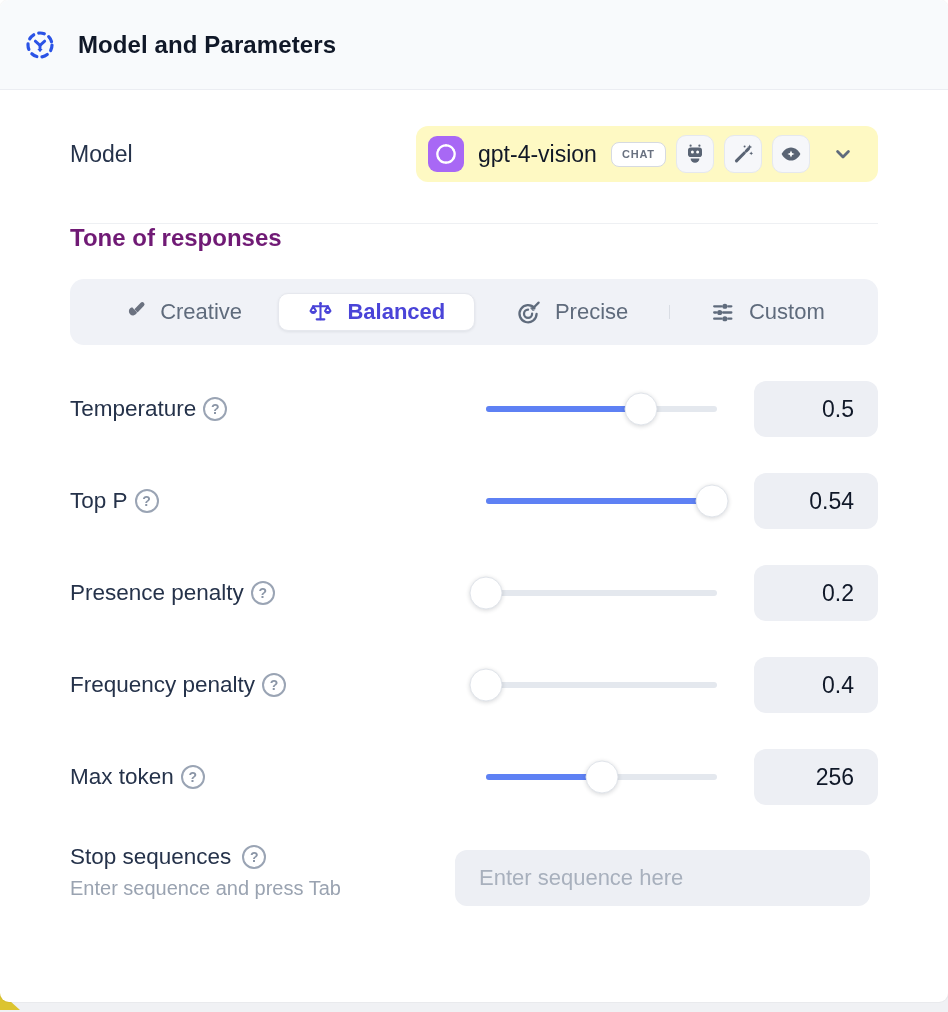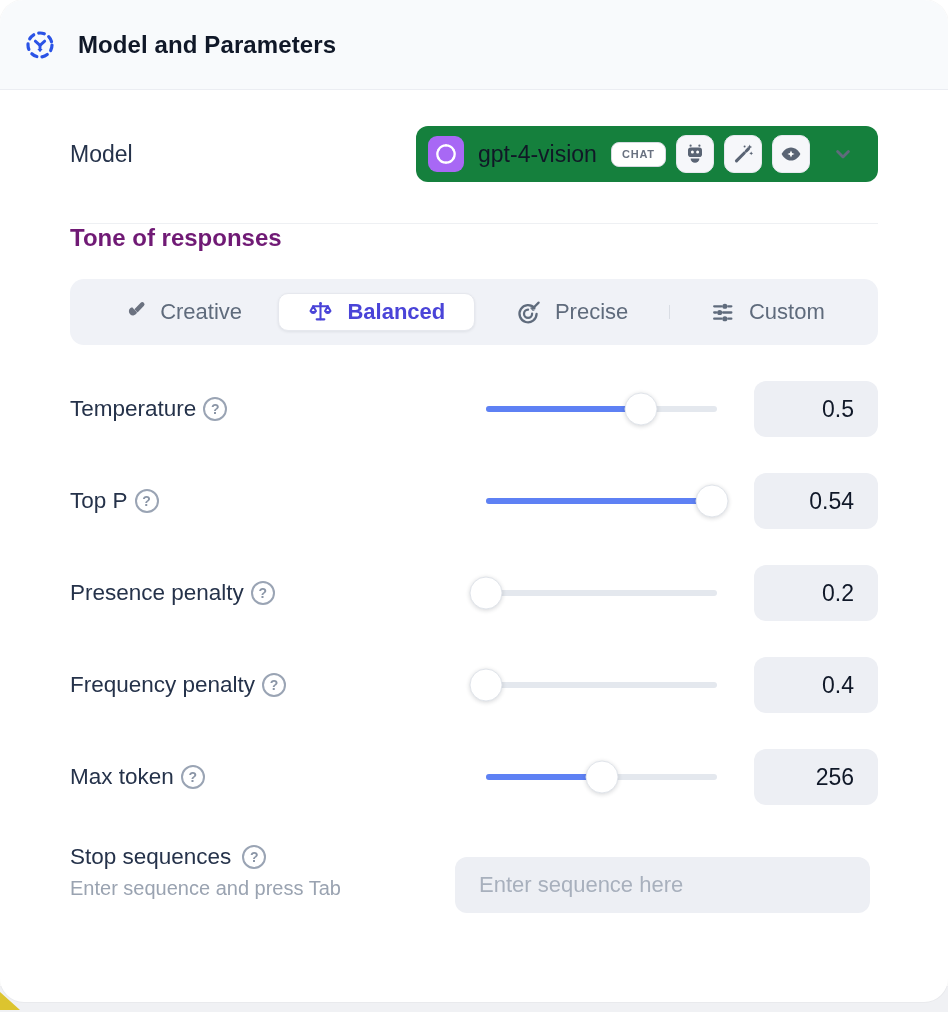--- a/index.html
+++ b/index.html
@@ -4,34 +4,34 @@
 <style>
   * { box-sizing: border-box; margin: 0; padding: 0; }
   html,body { width:948px; height:1012px; overflow:hidden; }
   body { font-family:"Liberation Sans", sans-serif; background:#ffffff; position:relative; }
 
   .backdrop { position:absolute; left:0; right:0; bottom:0; height:26px; background:#f0f1f4; }
   .yellow-corner { position:absolute; left:0; bottom:2px; width:20px; height:18px; background:#dcc42f;
                    clip-path:polygon(0 0, 100% 100%, 0 100%); }
 
   .card { position:absolute; top:0; left:0; width:948px; height:1002px; background:#ffffff;
-          border-radius:24px; overflow:hidden; box-shadow:0 0 0 1px rgba(16,24,40,.03); }
+          border-radius:9px; overflow:hidden; box-shadow:0 0 0 1px rgba(16,24,40,.03); }
 
   
   .card-header { height:90px; background:#f8fafc; border-bottom:1px solid #ebedf2;
                  display:flex; align-items:center; padding:0 24px; gap:22px; }
   .hdr-icon { width:32px; height:32px; flex:0 0 auto; }
   .hdr-title { font-size:24px; font-weight:600; color:#101828; letter-spacing:.1px; }
 
   .body { padding:0 70px; }
 
   
   .model-row { margin-top:36px; height:56px; display:flex; align-items:center; justify-content:space-between;gap:28px; }
   .row-label { font-size:23px; color:#25324a; }
-  .model-select { width:462px; height:56px; background:#15803d; border-radius:12px;
+  .model-select { width:462px; height:56px; background:#fef9c3; border-radius:12px;
                   display:flex; align-items:center; padding:0 18px 0 12px; gap:10px; cursor:pointer; }
   .logo-sq { width:36px; height:36px; border-radius:9px; background:#a868f5;
              display:flex; align-items:center; justify-content:center; flex:0 0 auto; }
   .model-name { font-size:23px; color:#111827; margin:0 4px; white-space:nowrap; }
   .chat-badge { background:#ffffff; border:1px solid #d6dae1; color:#697180; border-radius:8px;
                 font-size:11px; font-weight:600; letter-spacing:.8px; padding:6px 10px; line-height:1; }
   .chip { width:38px; height:38px; border-radius:10px; background:#f6f7fa; border:1px solid #e5e8ee;
           display:flex; align-items:center; justify-content:center; flex:0 0 auto; }
   .chevron { margin-left:10px; display:flex; }
 
@@ -65,21 +65,21 @@
 
   .value-box { position:absolute; right:0; width:124px; height:56px; background:#edeff4; border-radius:12px;
                display:flex; align-items:center; justify-content:flex-end; padding-right:24px;
                font-size:23px; color:#101828; }
 
   
   .stop-row { position:relative; margin-top:37px; height:66px; }
   .stop-labels { padding-top:2px; }
   .stop-label-line { display:flex; align-items:center; gap:11px; font-size:22.5px; color:#25324a; }
   .stop-hint { margin-top:7px; font-size:20px; color:#9aa3b1; }
-  .stop-input { position:absolute; left:385px; top:15px; width:415px; height:56px; background:#edeff4;
+  .stop-input { position:absolute; left:385px; top:8px; width:415px; height:56px; background:#edeff4;
                 border:none; border-radius:12px; padding:0 24px; font-size:22px; color:#25324a;
                 font-family:"Liberation Sans", sans-serif; outline:none; }
   .stop-input::placeholder { color:#a8b0bd; }
 
   svg { display:block; }
 </style>
 </head>
 <body>
 
 <div class="backdrop"></div>

